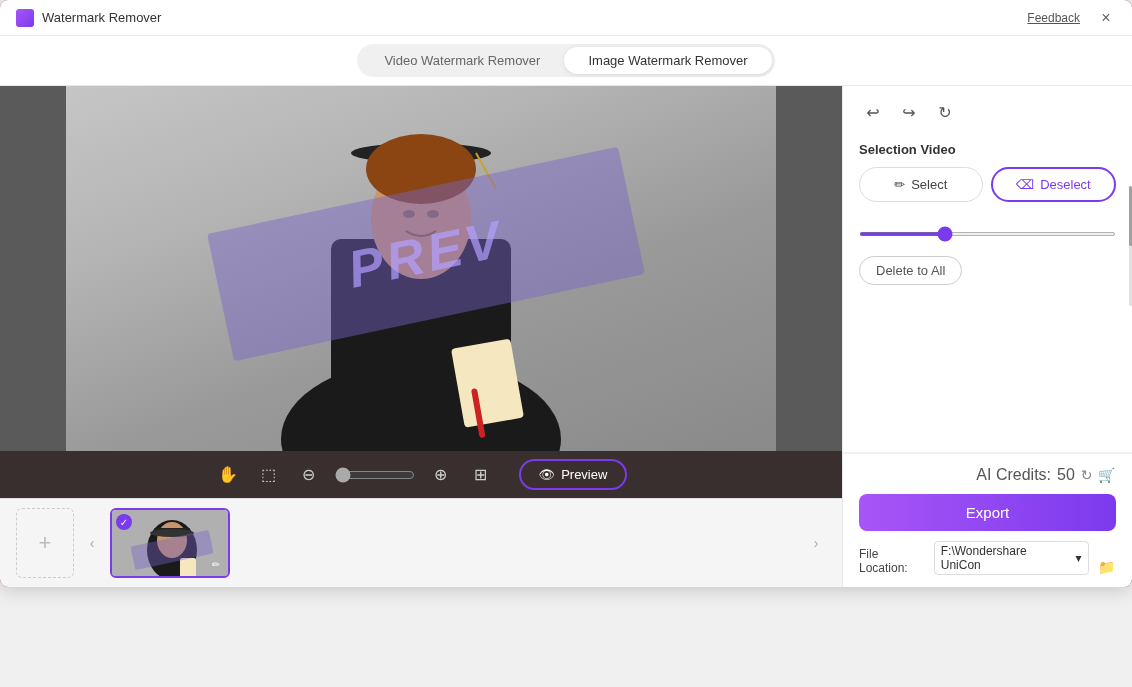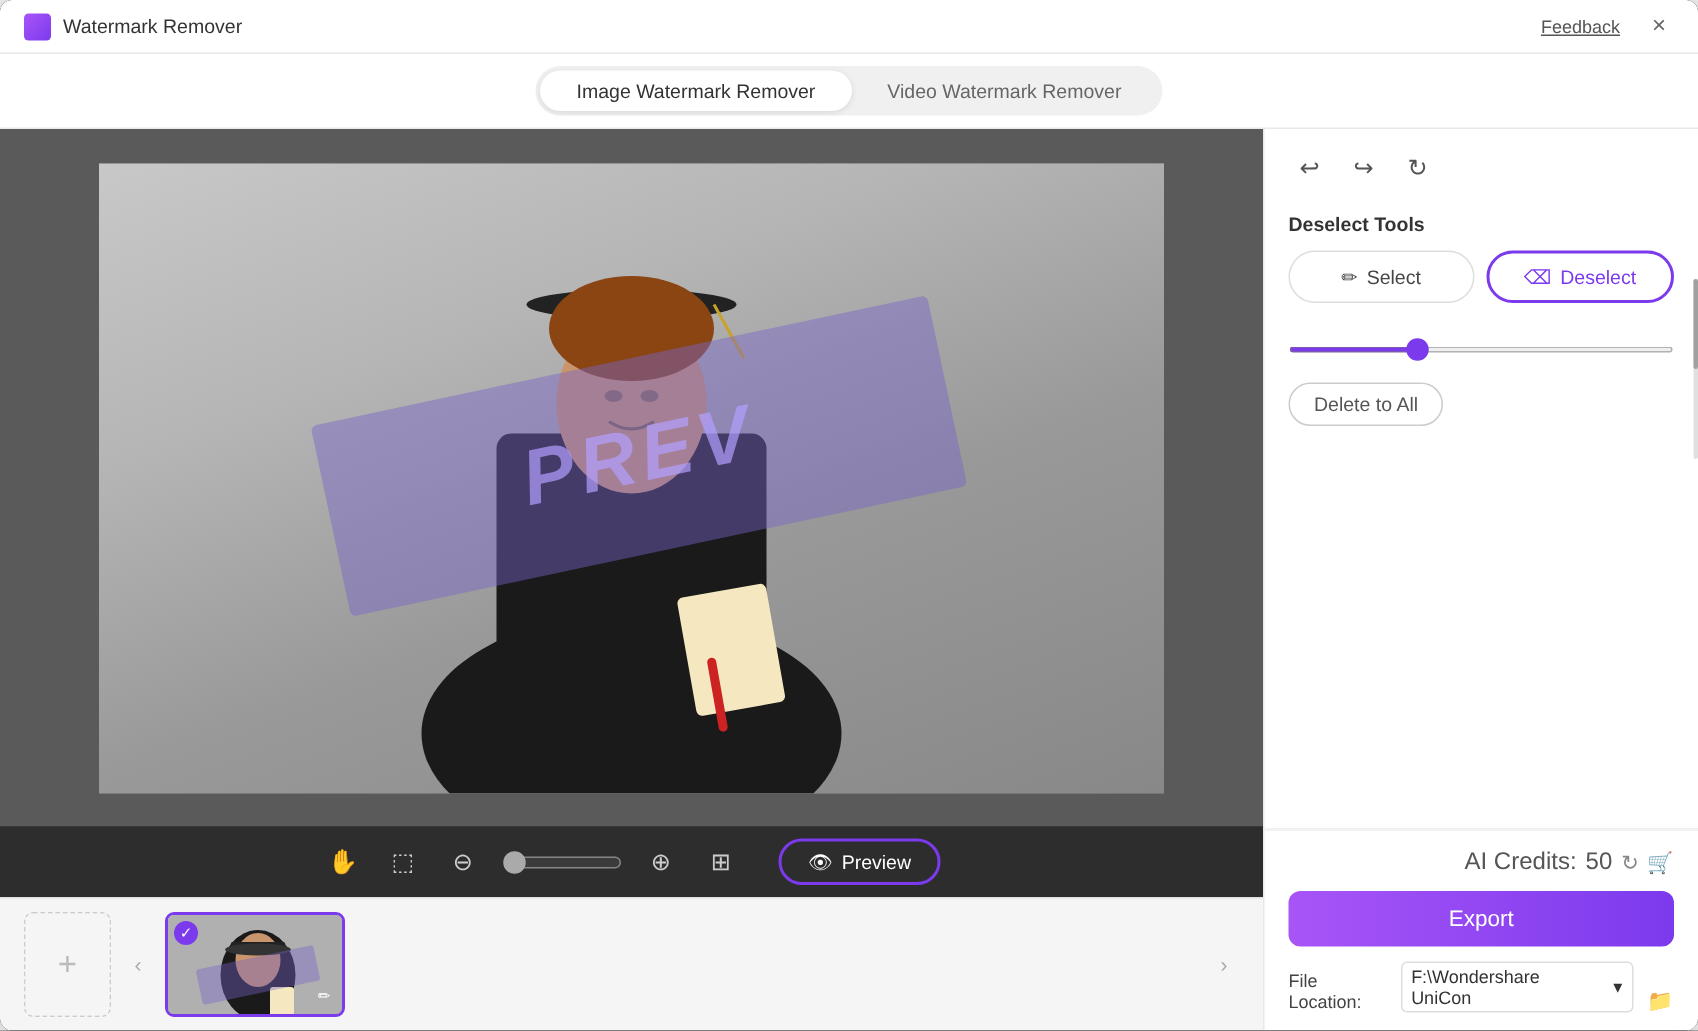--- a/index.html
+++ b/index.html
@@ -1,21 +1,21 @@
 <!DOCTYPE html>
 <html><head>
   <meta charset="utf-8">
   <style>
     * { box-sizing: border-box; margin: 0; padding: 0; }
     body { font-family: -apple-system, BlinkMacSystemFont, 'Segoe UI', sans-serif; background: #f0f0f0; width: 1132px; height: 687px; overflow: hidden; }
 
     .app-window {
       width: 1132px;
-      height: 687px;
-      background: #000000;
+      height: 587px;
+      background: #7f1d1d;
       border-radius: 8px;
       overflow: hidden;
       display: flex;
       flex-direction: column;
       box-shadow: 0 2px 20px rgba(0,0,0,0.2);
     }
 
     
     .title-bar {
       display: flex;
@@ -516,22 +516,22 @@
       <span class="title-text">Watermark Remover</span>
     </div>
     <div class="title-bar-right">
       <span class="feedback-link">Feedback</span>
       <span class="close-btn">×</span>
     </div>
   </div>
 
   <div class="tab-bar">
     <div class="tab-container">
+      <div class="tab">Video Watermark Remover</div>
       <div class="tab active">Image Watermark Remover</div>
-      <div class="tab">Video Watermark Remover</div>
     </div>
   </div>
 
   <div class="main-content">
 
     <div style="display:flex; flex-direction:column; flex:1; overflow:hidden;">
 
       <div class="image-canvas">
         <div class="graduation-image">
           <div class="grad-bg"></div>
@@ -612,21 +612,21 @@
 
         <div class="panel-tools">
           
           <div class="undo-redo-row">
             <div class="icon-btn">↩</div>
             <div class="icon-btn">↪</div>
             <div class="icon-btn">↻</div>
           </div>
 
           
-          <div class="section-label">Deselect Tools</div>
+          <div class="section-label">Selection Video</div>
           <div class="selection-tools-row">
             <button class="tool-btn">
               <span>✏</span>
               <span>Select</span>
             </button>
             <button class="tool-btn active">
               <span>⌫</span>
               <span>Deselect</span>
             </button>
           </div>

